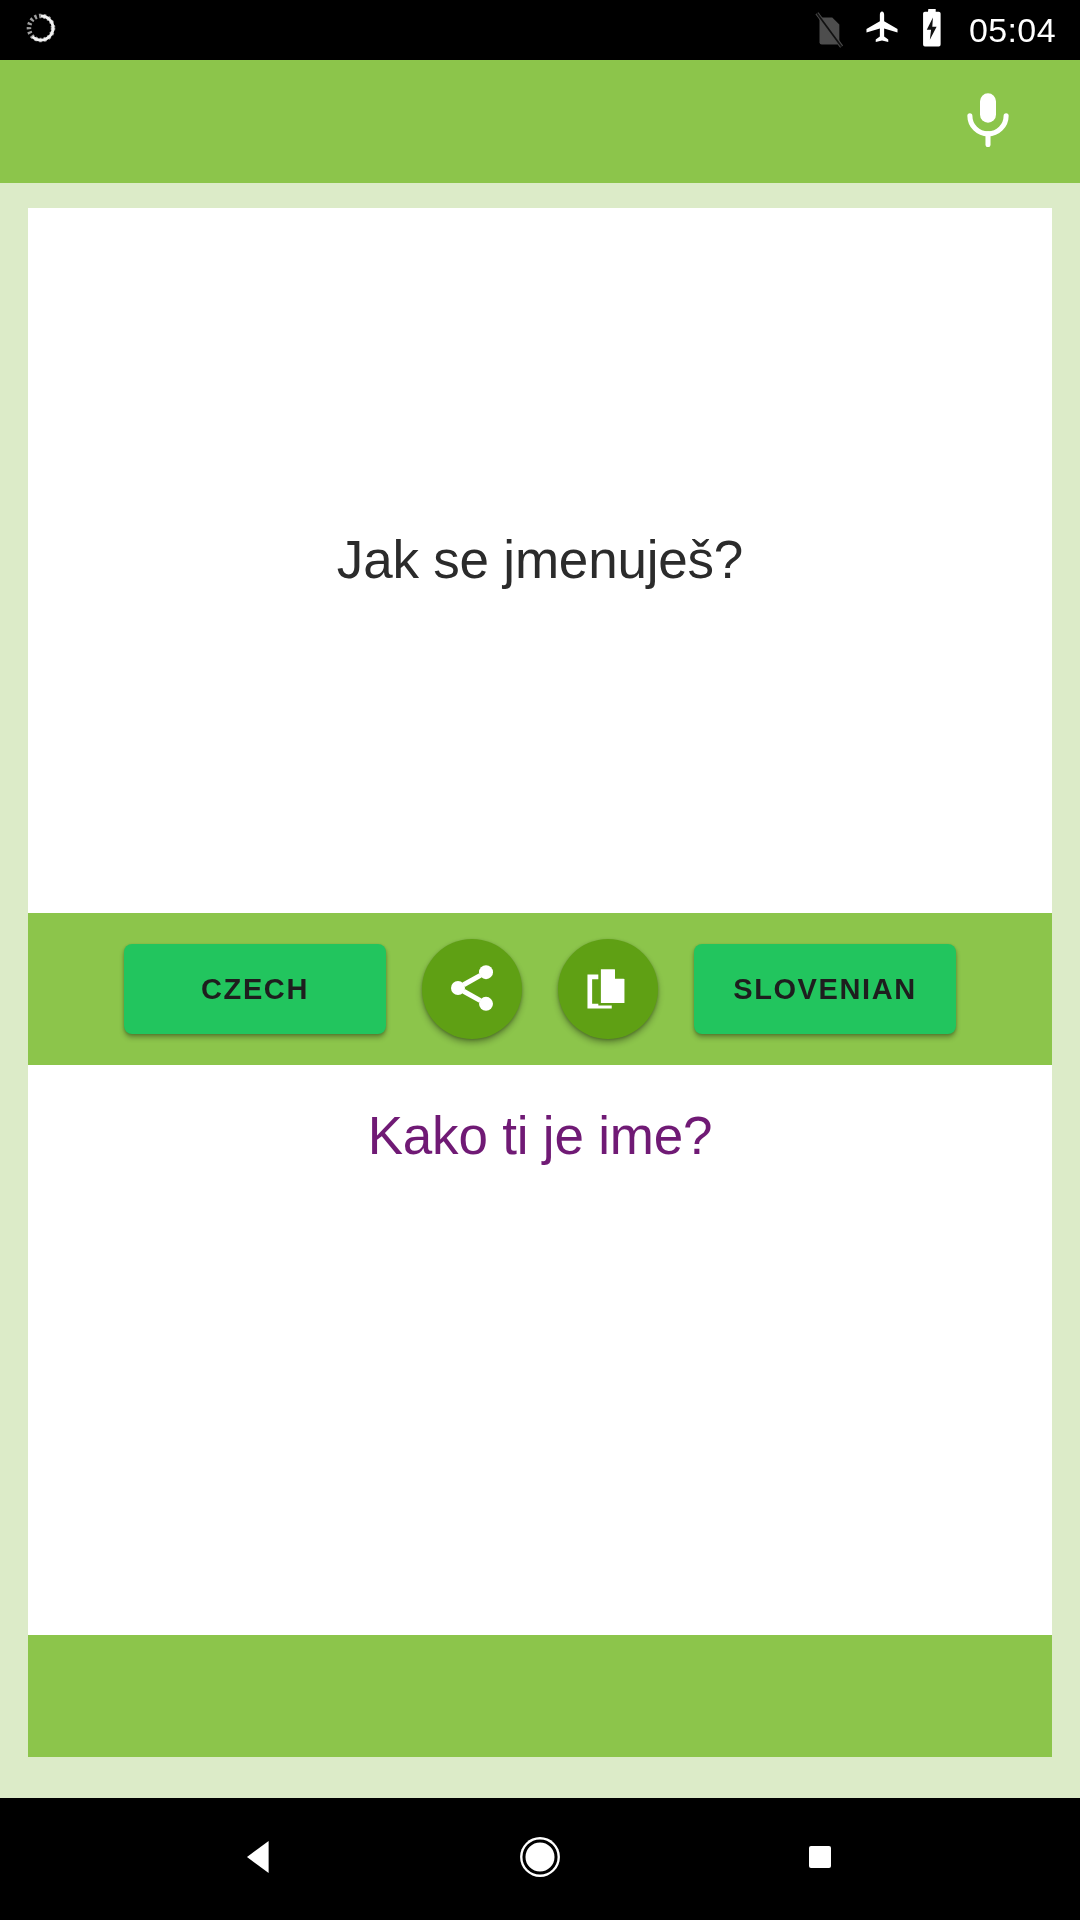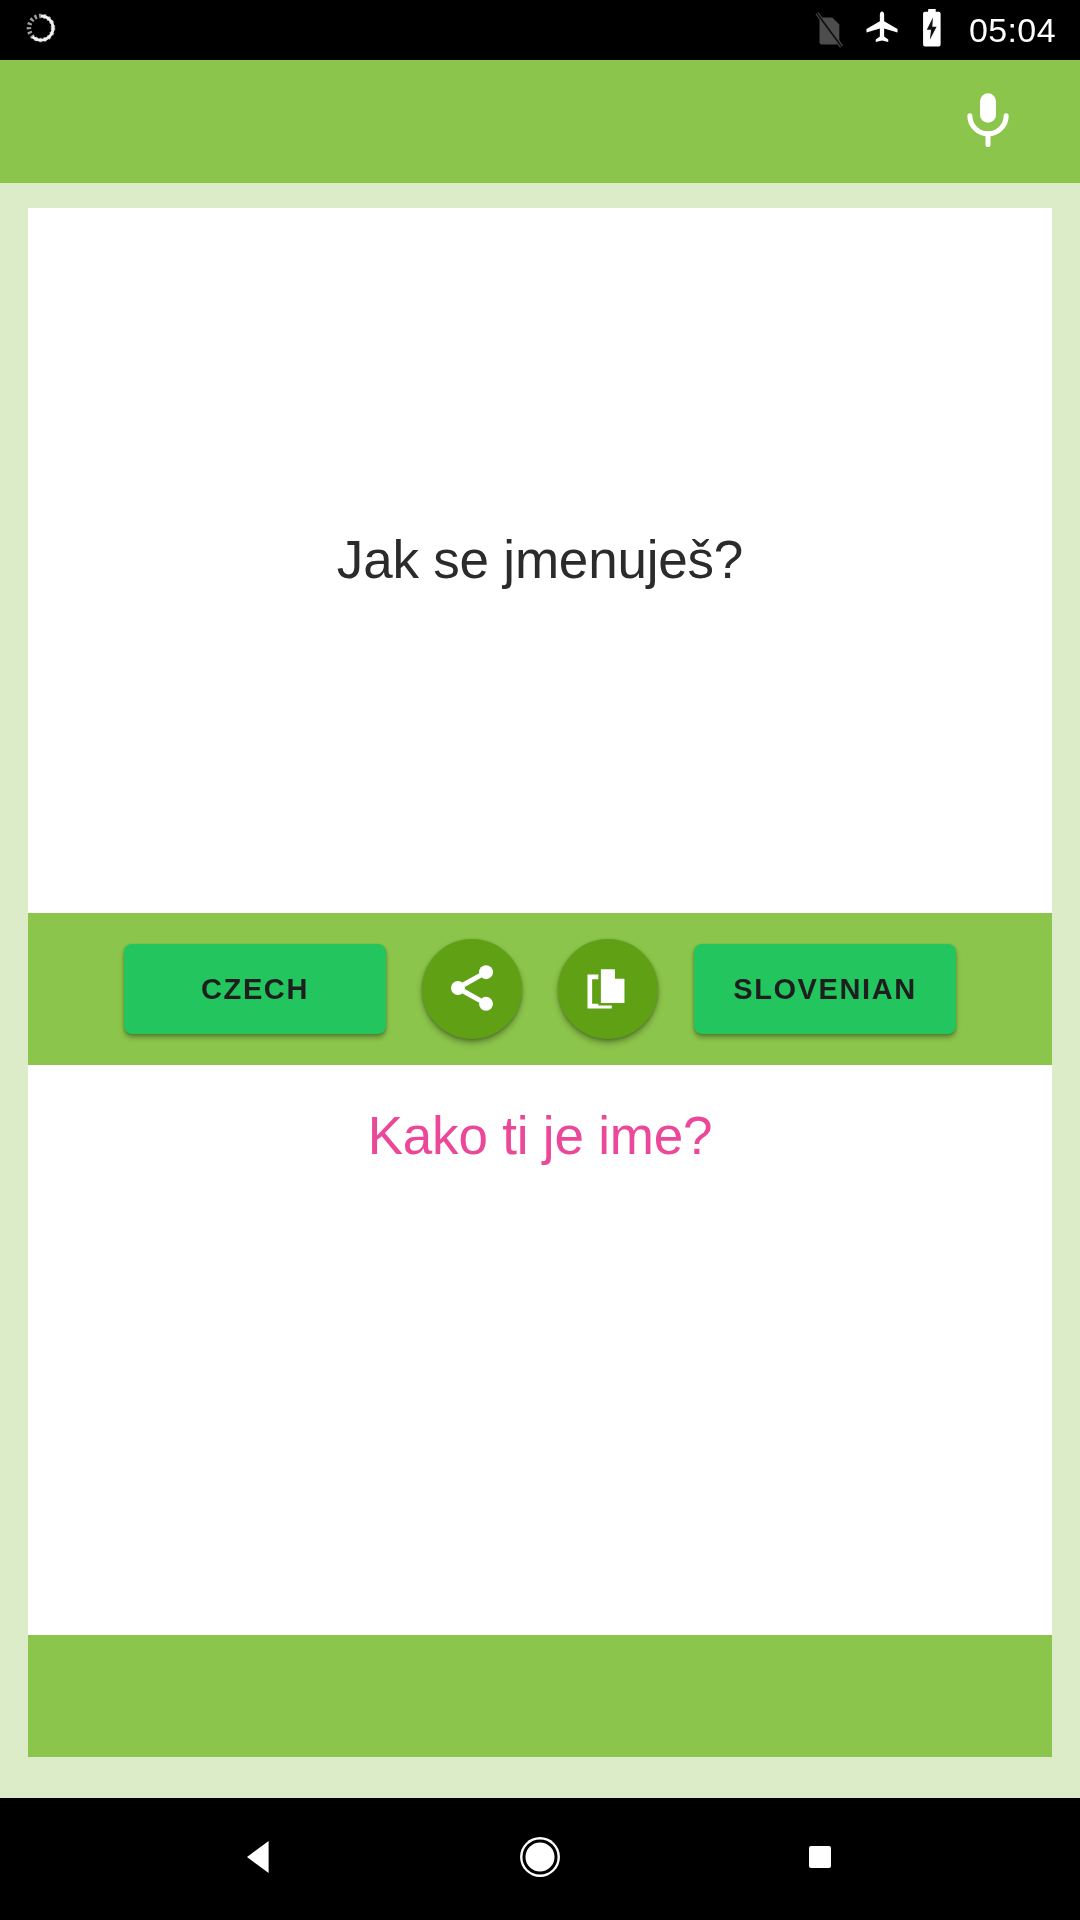--- a/index.html
+++ b/index.html
@@ -112,21 +112,21 @@
 
   
   .panel-target {
     background:#ffffff;
     flex:0 0 570px;
     display:flex; align-items:flex-start; justify-content:center;
     padding:38px 50px 0 50px;
   }
   .tgt-text {
     font-size:53px;
-    color:#ec4899;
+    color:#701a75;
     font-weight:300;
     text-align:right;
     line-height:1.25;
     letter-spacing:-0.2px;
   }
 
   
   .bottom-strip {
     flex:0 0 122px;
     background:#8cc54b;

